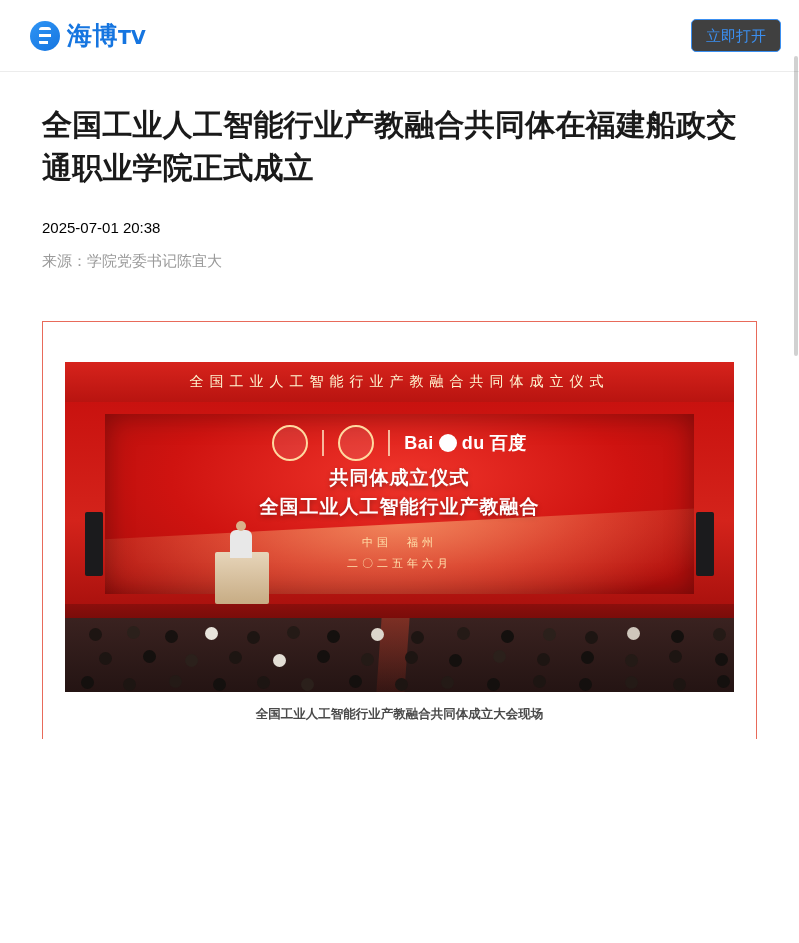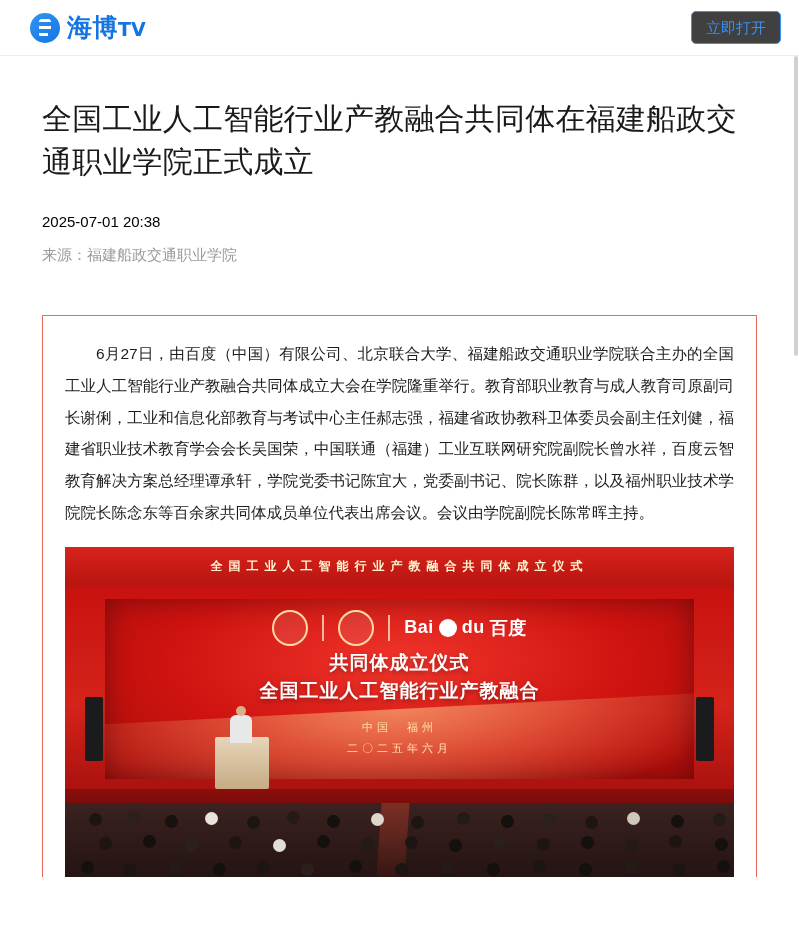--- a/index.html
+++ b/index.html
@@ -11,21 +11,21 @@
     width: 799px;
     min-height: 943px;
     font-family: "Liberation Sans", "DejaVu Sans", sans-serif;
     color: #222;
     position: relative;
     overflow: hidden;
   }
 
   
   .topbar {
-    height: 56px;
+    height: 72px;
     display: flex;
     align-items: center;
     justify-content: space-between;
     padding: 0 18px 0 30px;
     box-sizing: border-box;
     border-bottom: 1px solid #ececec;
     background: #fff;
   }
   .brand {
     display: flex;
@@ -77,23 +77,23 @@
   }
 
   
   .article {
     padding: 0 42px;
     box-sizing: border-box;
   }
   .headline {
     font-size: 30px;
     line-height: 1.42;
-    font-weight: normal;
+    font-weight: bold;
     color: #1a1a1a;
-    margin: 42px 0 0 0;
+    margin: 32px 0 0 0;
     letter-spacing: 0.2px;
   }
   .meta-date {
     margin-top: 30px;
     font-size: 15px;
     color: #000000;
   }
   .meta-source {
     margin-top: 16px;
     font-size: 15px;
@@ -141,22 +141,22 @@
     left: 0; right: 0; top: 0;
     height: 40px;
     background: linear-gradient(#d7231c, #b81410);
     display: flex;
     align-items: center;
     justify-content: center;
     z-index: 5;
   }
   .banner span {
     color: #fff6d2;
-    font-size: 12px;
-    font-weight: bold;
+    font-size: 14px;
+    font-weight: normal;
     letter-spacing: 6px;
     white-space: nowrap;
   }
   .ceiling {
     position: absolute;
     left: 0; right: 0; top: 0;
     height: 44px;
     background: linear-gradient(#5a5c60, #3b3c40);
   }
   .ceiling .lamp {
@@ -336,25 +336,24 @@
   <button class="open-btn">立即打开</button>
 </div>
 
 <div class="scroll-hint"></div>
 
 <div class="article">
 
   <h1 class="headline">全国工业人工智能行业产教融合共同体在福建船政交通职业学院正式成立</h1>
 
   <div class="meta-date">2025-07-01 20:38</div>
-  <div class="meta-source">来源：福建船政交通职业学院</div>
+  <div class="meta-source">来源：学院党委书记陈宜大</div>
 
   <div class="body-card">
 
-    <p class="para">6月27日，由百度（中国）有限公司、北京联合大学、福建船政交通职业学院联合主办的全国工业人工智能行业产教融合共同体成立大会在学院隆重举行。教育部职业教育与成人教育司原副司长谢俐，工业和信息化部教育与考试中心主任郝志强，福建省政协教科卫体委员会副主任刘健，福建省职业技术教育学会会长吴国荣，中国联通（福建）工业互联网研究院副院长曾水祥，百度云智教育解决方案总经理谭承轩，学院党委书记陈宜大，党委副书记、院长陈群，以及福州职业技术学院院长陈念东等百余家共同体成员单位代表出席会议。会议由学院副院长陈常晖主持。</p>
 
     <div class="figure">
 
       <div class="photo">
 
         <div class="ceiling">
           <div class="lamp" style="left:60px"></div>
           <div class="lamp" style="left:140px"></div>
           <div class="lamp" style="left:220px"></div>
           <div class="lamp" style="left:300px"></div>
@@ -448,16 +447,17 @@
           <div class="head" style="left:422px; top:60px; background:#14100e"></div>
           <div class="head" style="left:468px; top:57px; background:#1d1512"></div>
           <div class="head" style="left:514px; top:60px; background:#14100e"></div>
           <div class="head" style="left:560px; top:58px; background:#241a16"></div>
           <div class="head" style="left:608px; top:60px; background:#1d1512"></div>
           <div class="head" style="left:652px; top:57px; background:#14100e"></div>
         </div>
 
       </div>
 
+      <div class="figure-caption">全国工业人工智能行业产教融合共同体成立大会现场</div>
     </div>
 
   </div>
 </div>
 
 </body></html>

